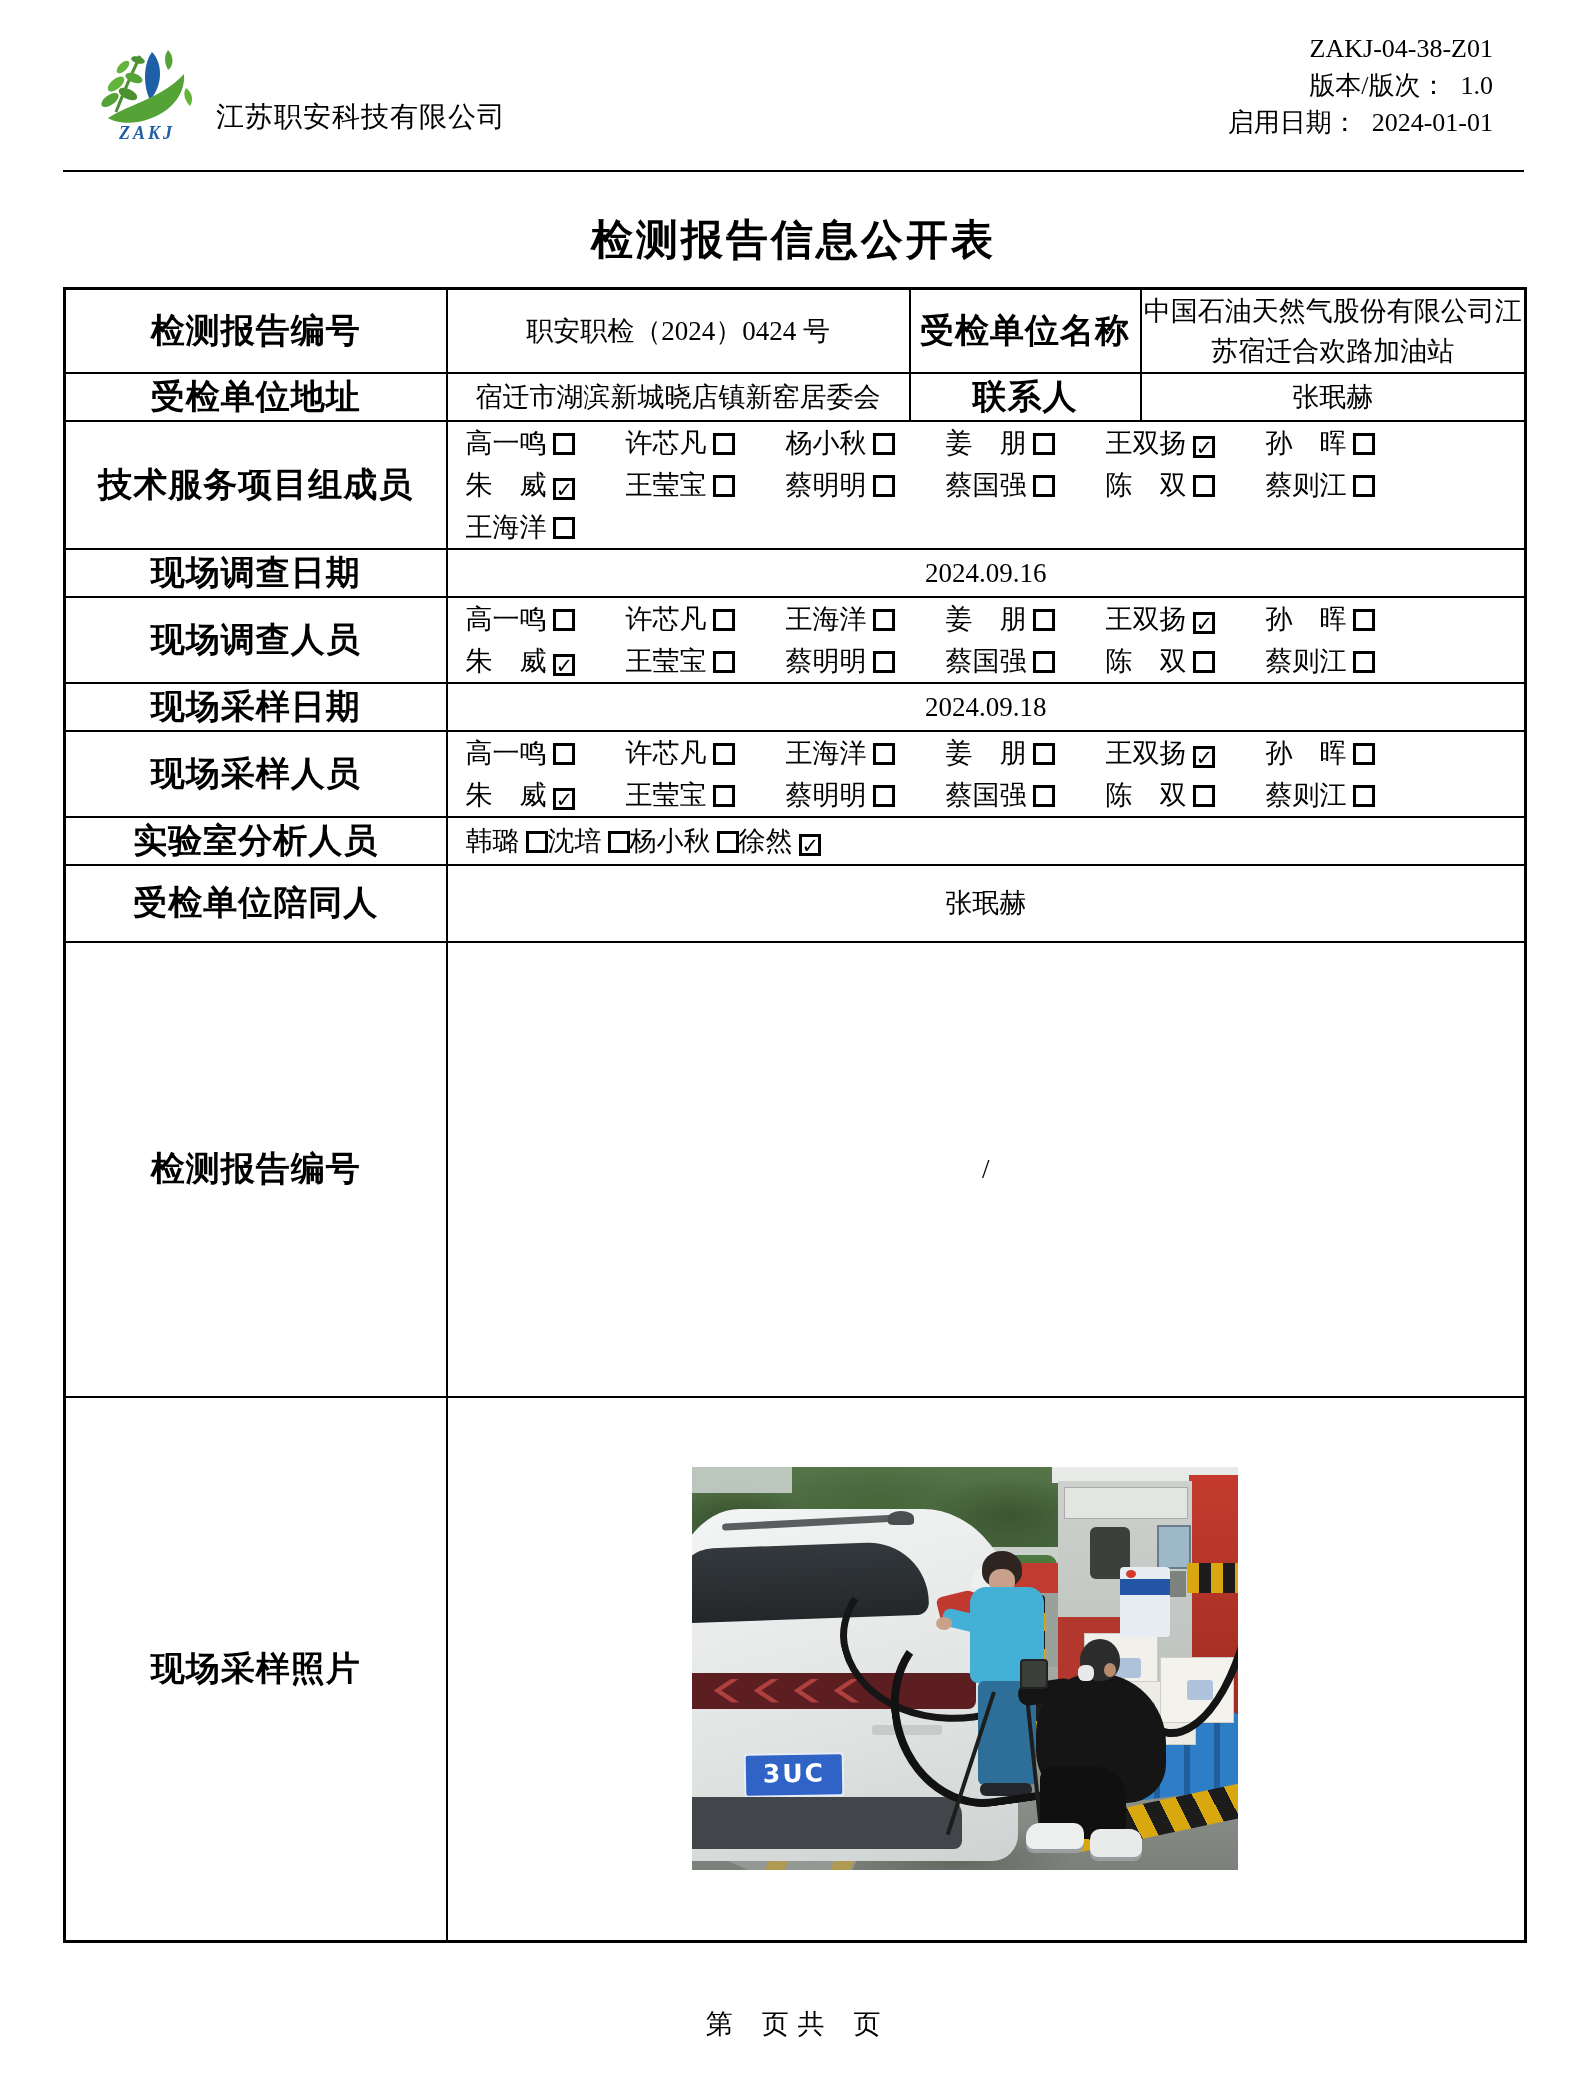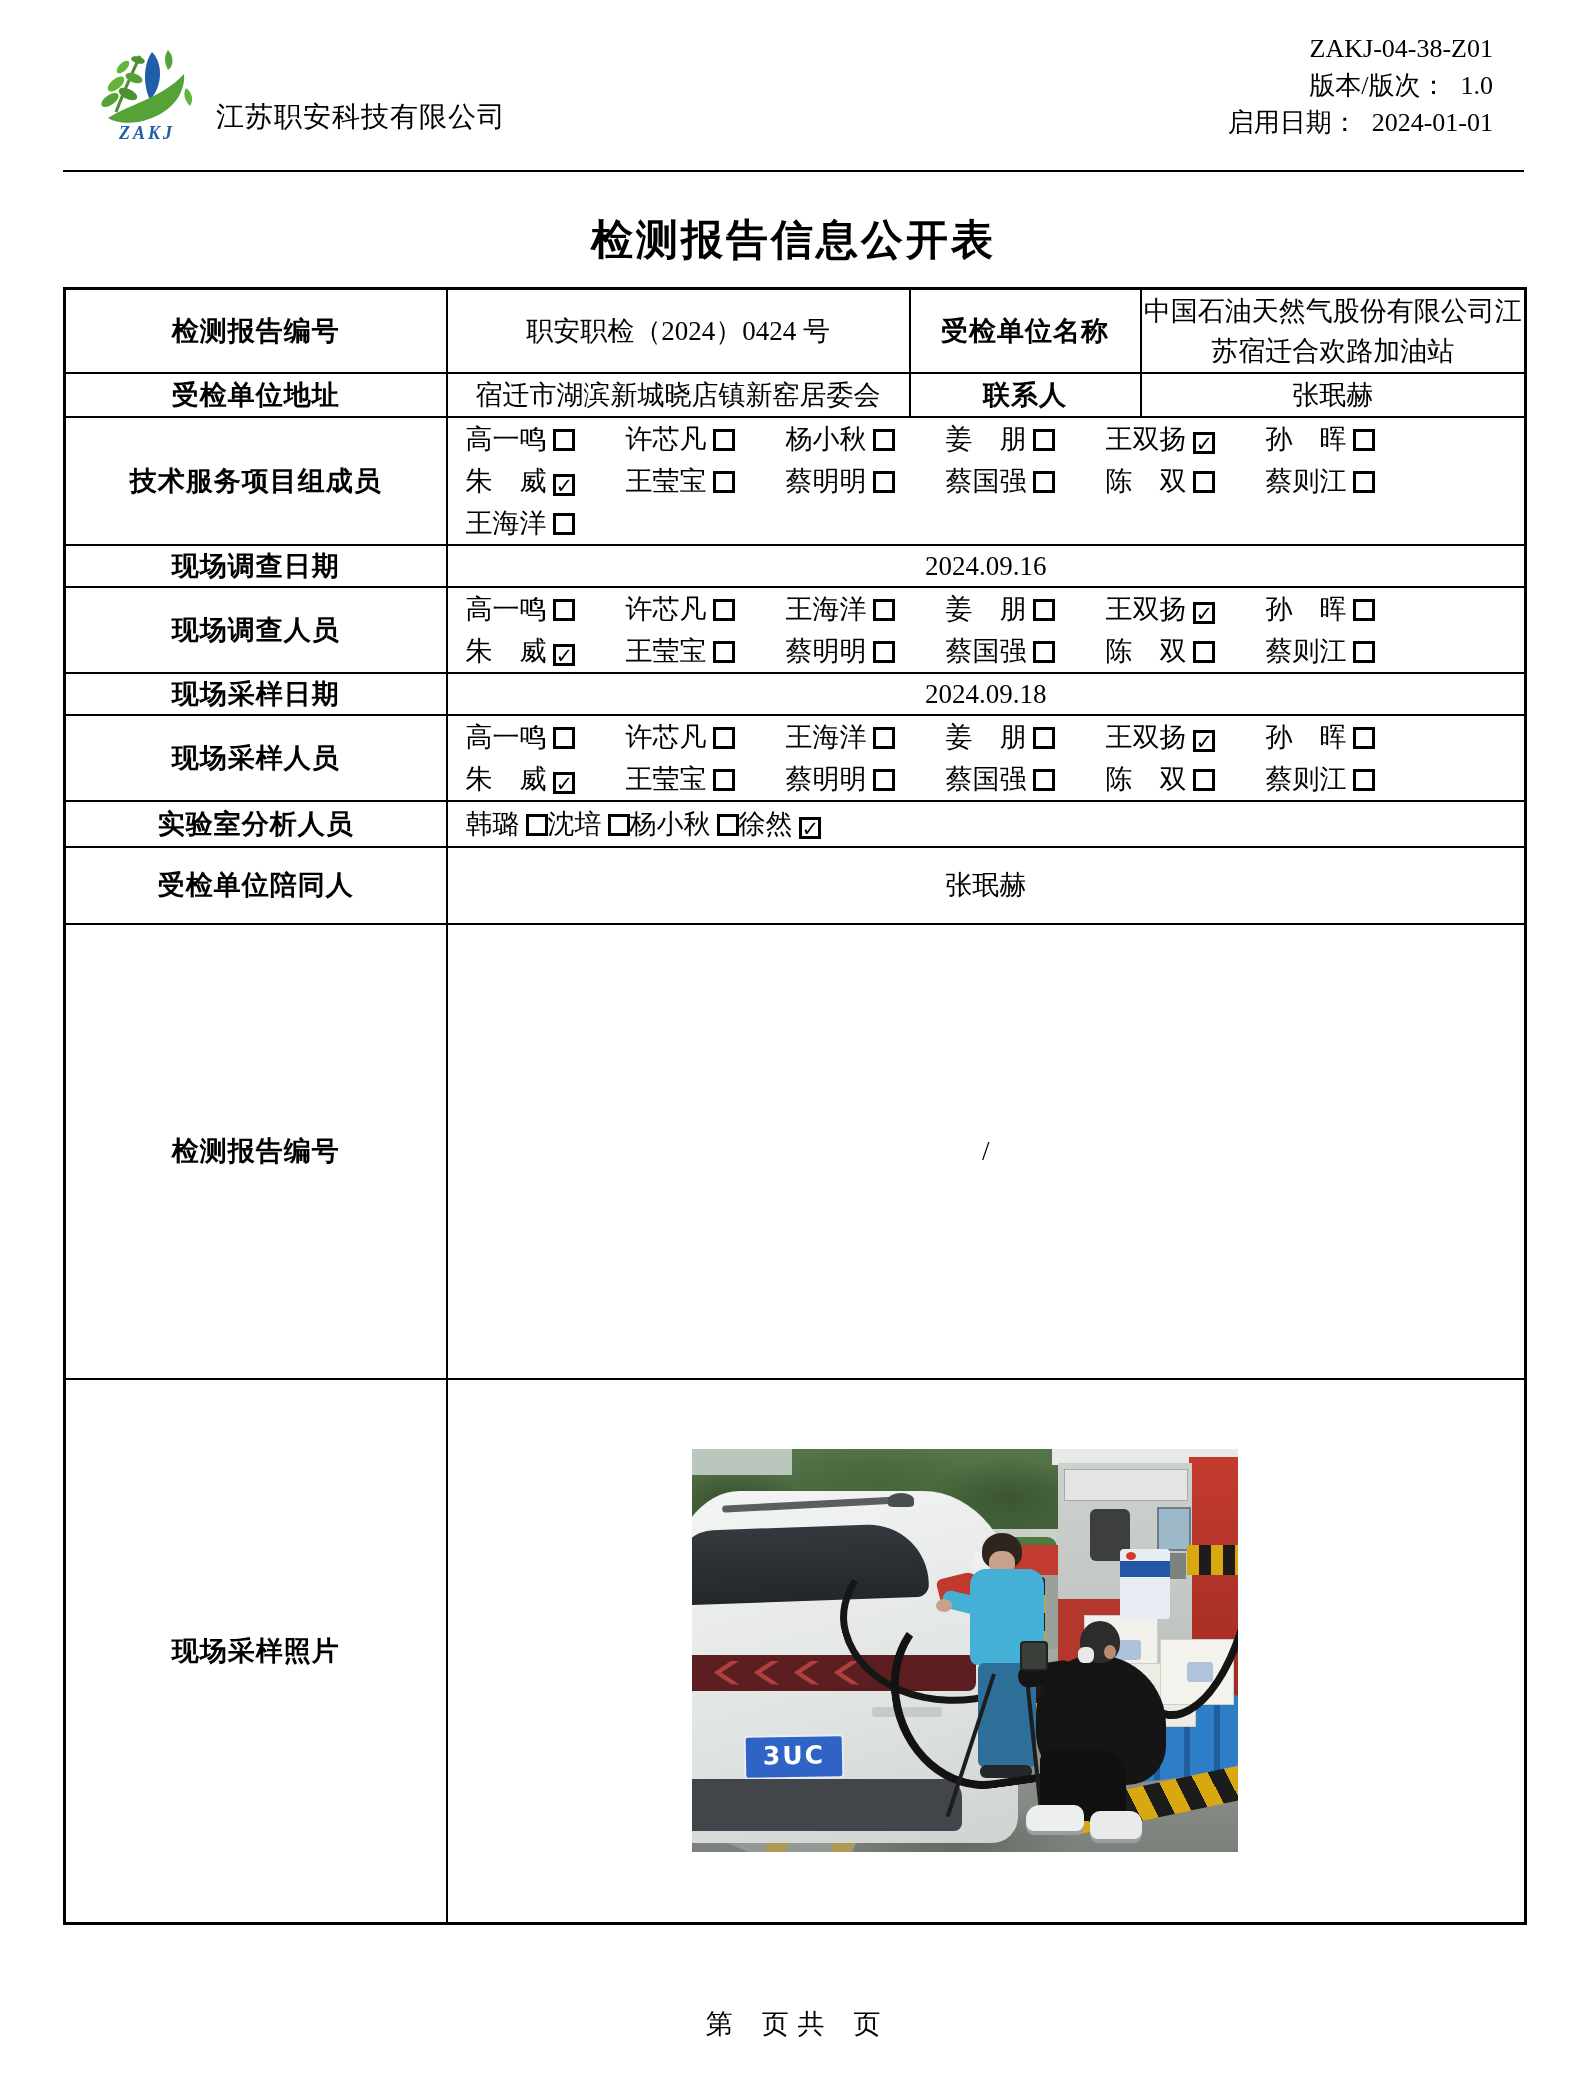--- a/index.html
+++ b/index.html
@@ -19,21 +19,21 @@
 
   
   .title{position:absolute;left:0;top:212px;width:100%;margin:0;text-align:center;
          font-size:42px;font-weight:700;letter-spacing:3px;}
 
   
   .tbl-wrap{position:absolute;left:63px;top:287px;width:1461px;}
   table.main{border-collapse:collapse;table-layout:fixed;width:1461px;border:3px solid #000;}
   table.main td{border:2px solid #000;padding:0;vertical-align:middle;}
   .lb{font-family:"Liberation Sans","DejaVu Sans",sans-serif;font-weight:700;
-      font-size:27px;text-align:center;letter-spacing:1px;}
+      font-size:34px;text-align:center;letter-spacing:1px;}
   .val{font-size:27px;text-align:center;line-height:40px;padding:0 10px;}
 
   
   .names-wrap{padding-left:18px;}
   .name-line{display:flex;align-items:center;height:42px;}
   .name-item{font-size:27px;white-space:nowrap;width:160px;flex:0 0 auto;}
   .names-wrap.tight .name-item{width:auto;}
   .cb{display:inline-block;box-sizing:border-box;width:22px;height:22px;border:3px solid #000;
       margin-left:6px;vertical-align:-3px;line-height:16px;text-align:center;
       font-family:"DejaVu Sans",sans-serif;font-weight:700;font-size:21px;}

